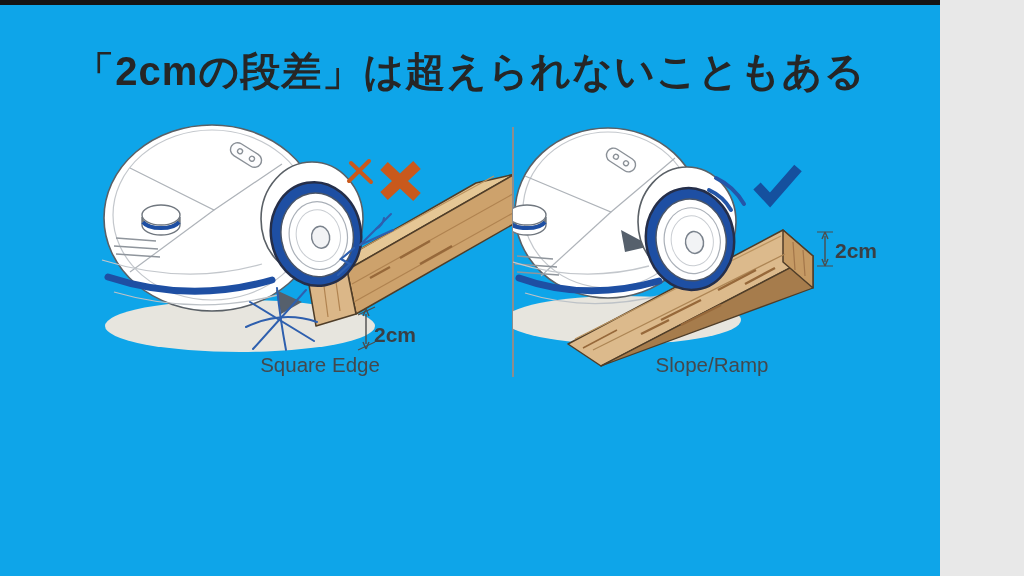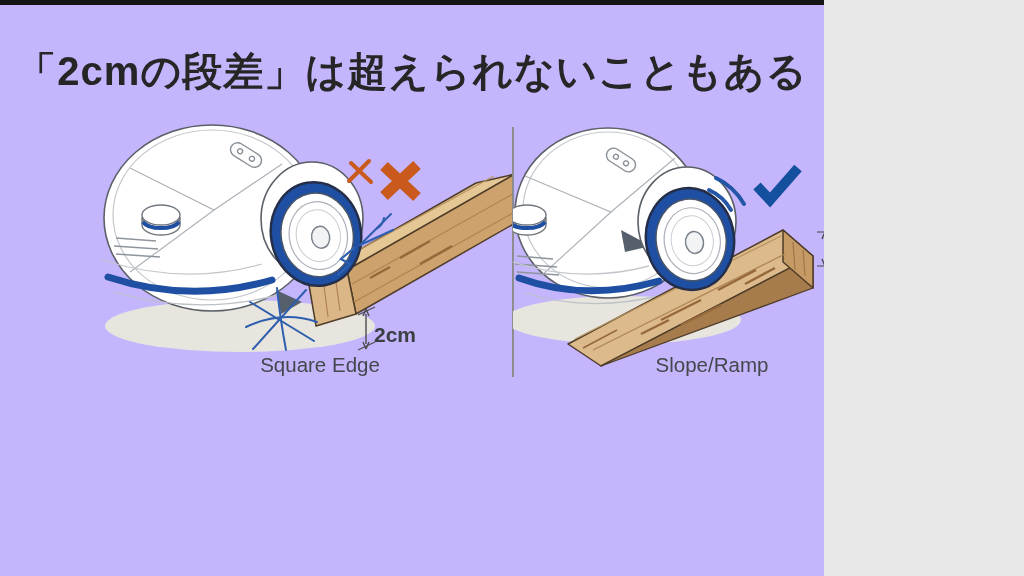--- a/index.html
+++ b/index.html
@@ -1,16 +1,16 @@
 <!DOCTYPE html>
 <html><head>
 <meta charset="utf-8">
 <style>
   html,body{margin:0;padding:0;background:#e8e8e8;}
-  .stage{position:relative;width:824px;height:576px;background:#c4b5fd;overflow:hidden;
+  .stage{position:relative;width:940px;height:576px;background:#0ea5e9;overflow:hidden;
          font-family:"Liberation Sans","DejaVu Sans",sans-serif;}
   .letterbox{position:absolute;top:0;left:0;width:100%;height:5px;background:#151515;}
   .title{position:absolute;top:44px;left:0;width:100%;margin:0;text-align:center;
          font-size:40px;font-weight:800;color:#262626;letter-spacing:1px;}
   .fig-left{position:absolute;left:100px;top:118px;}
   .fig-right{position:absolute;left:513px;top:118px;}
   .divider{position:absolute;left:512px;top:127px;width:2px;height:250px;background:#8d8d8d;}
   .bodytext{position:absolute;left:47px;top:400px;width:950px;font-size:22px;line-height:34px;color:#232323;}
   .bodytext .bold{font-weight:700;color:#141414;}
   .solutions-heading{font-weight:700;color:#141414;}

